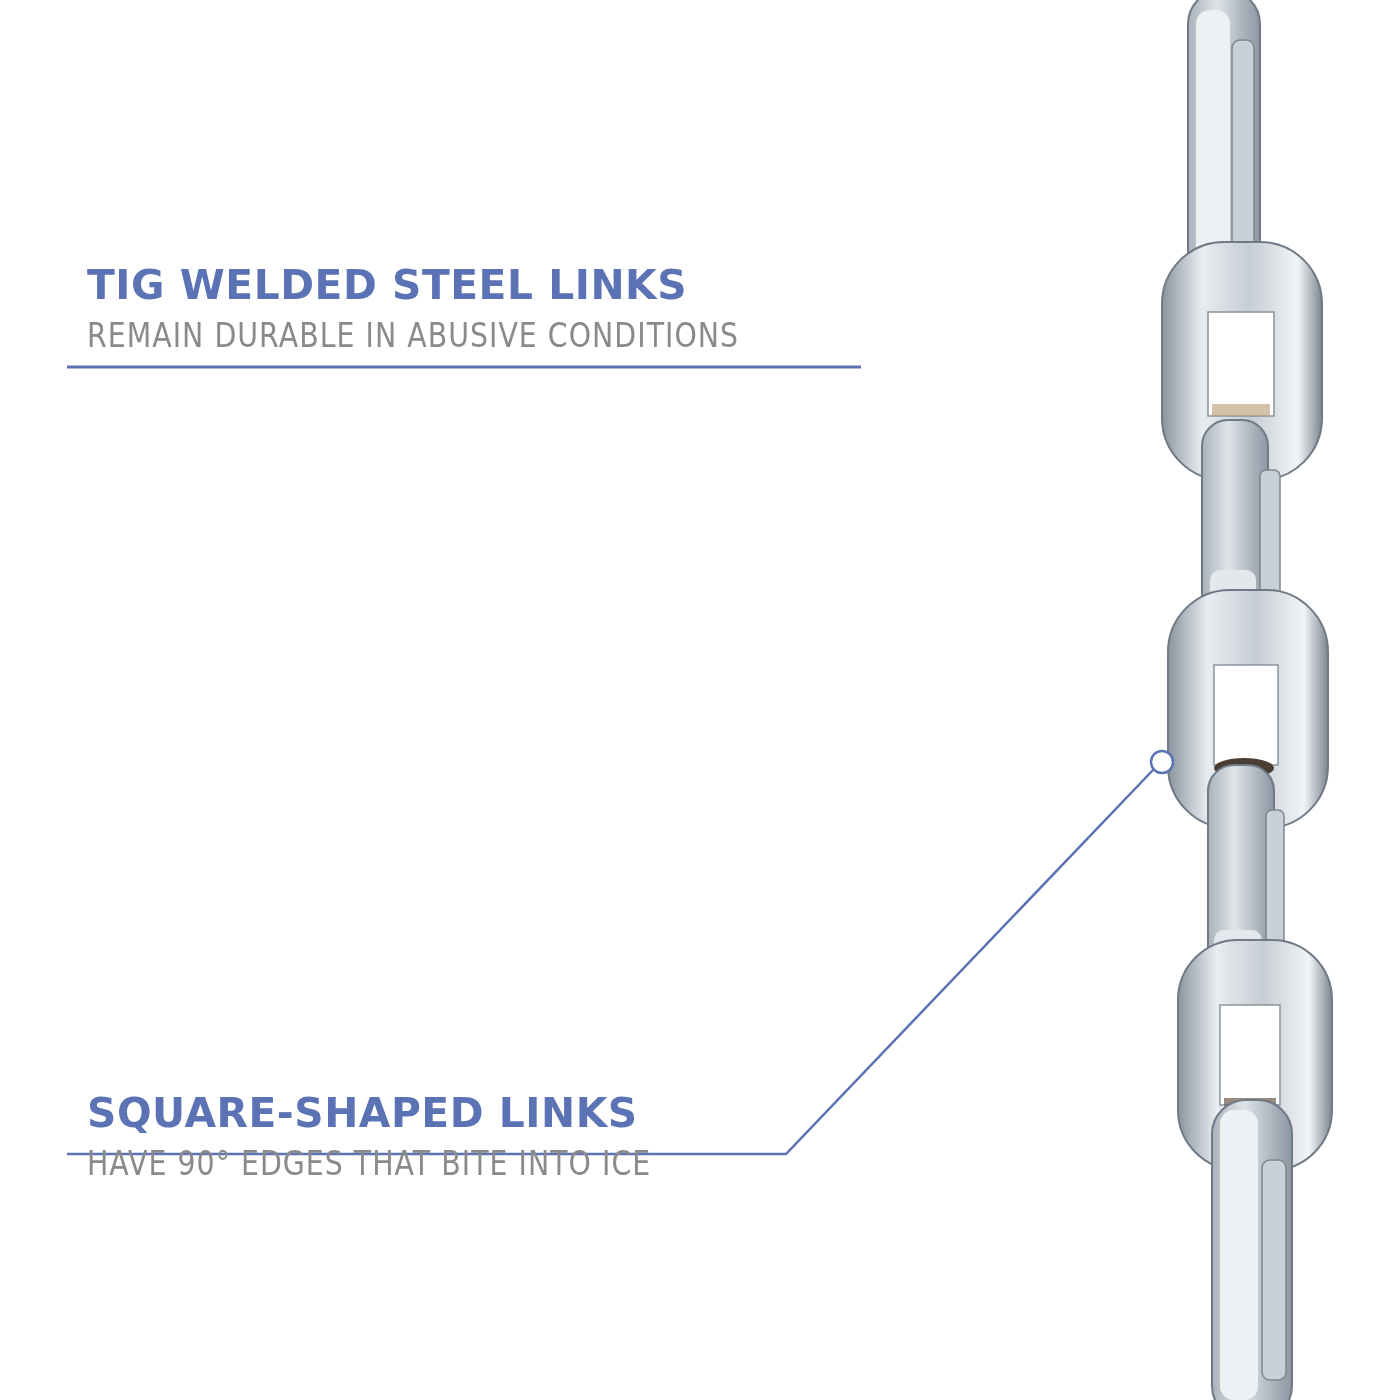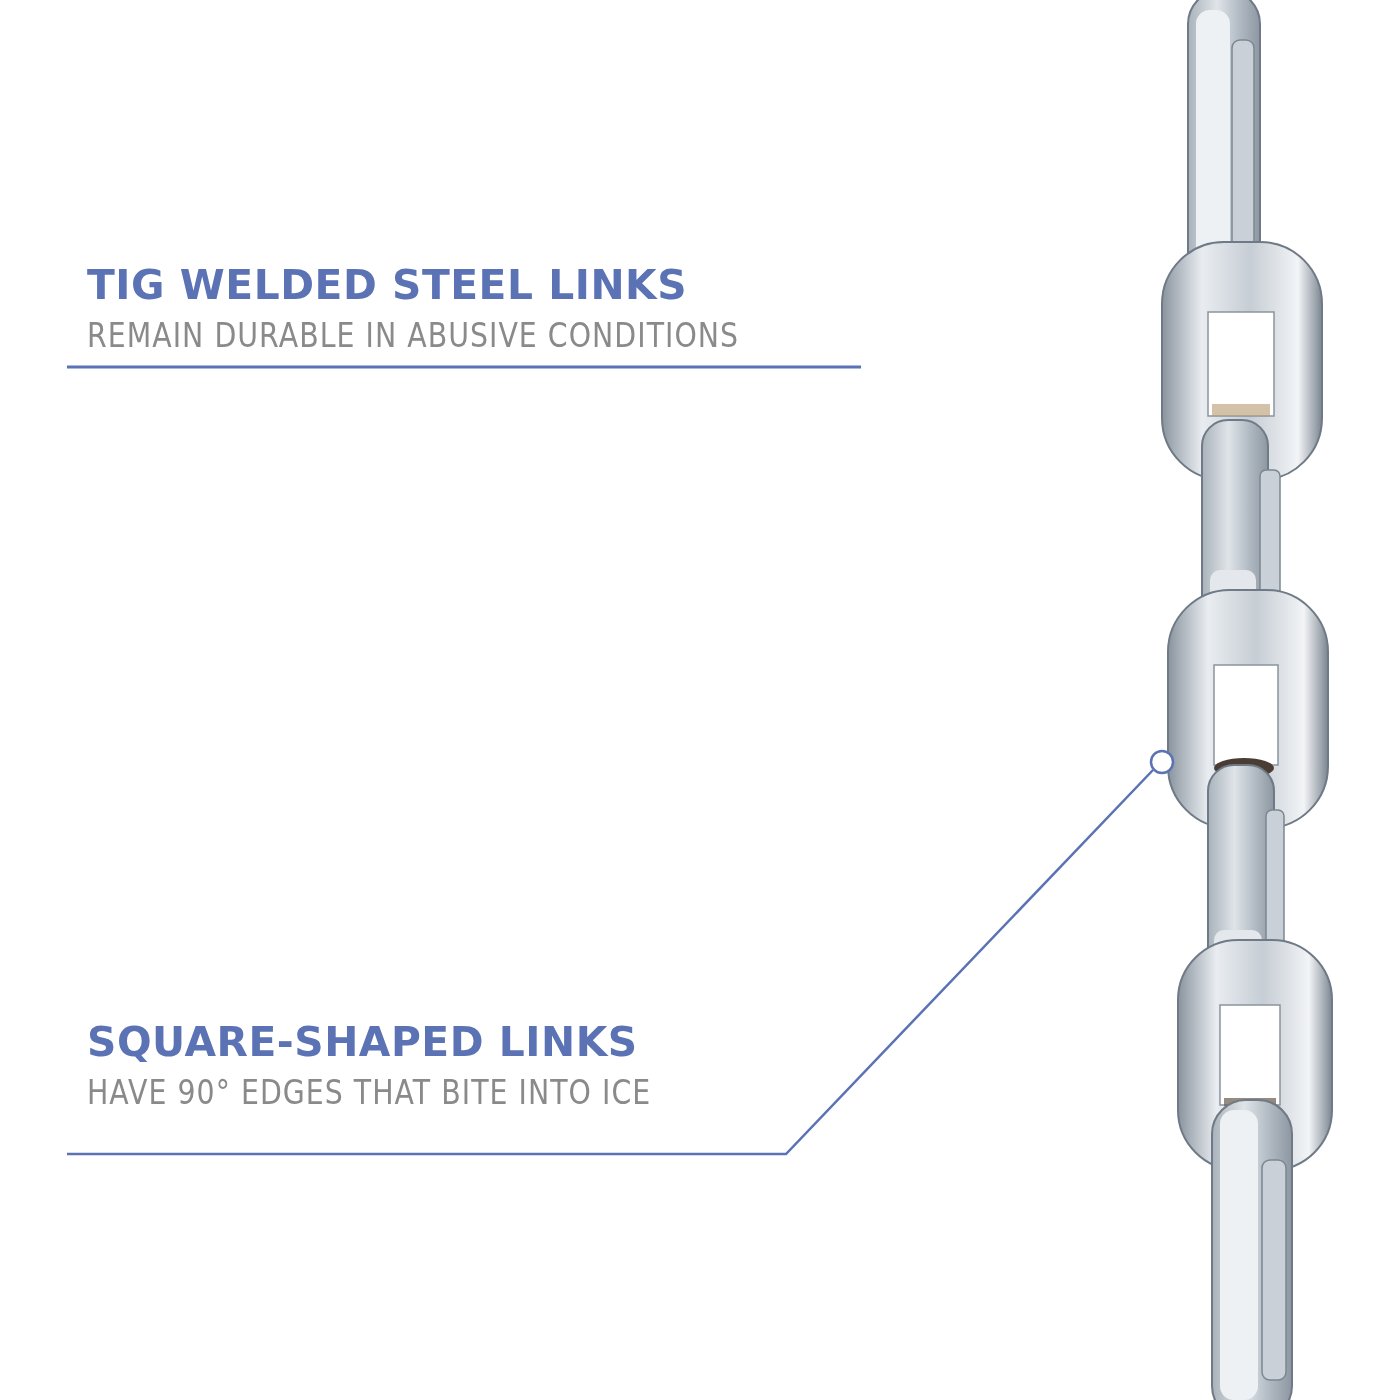--- a/index.html
+++ b/index.html
@@ -2,21 +2,21 @@
 <html><head>
 <meta charset="utf-8">
 <style>
   html, body { margin: 0; padding: 0; }
   body { width: 1400px; height: 1400px; background: #ffffff; position: relative; overflow: hidden; font-family: "DejaVu Sans", sans-serif; }
   .callout { position: absolute; left: 67px; margin-left: 20px; }
   .title { font-family: "DejaVu Sans", sans-serif; font-weight: bold; font-size: 40px; letter-spacing: 0.5px; line-height: 1; white-space: nowrap; transform: scaleX(1.02); transform-origin: left; }
   .sub { font-family: "DejaVu Sans", sans-serif; font-weight: normal; font-size: 33px; letter-spacing: 1.2px; line-height: 1; white-space: nowrap; transform: scaleX(0.86); transform-origin: left; }
   #c1 { top: 265px; }
   #c1 .sub { margin-top: 14px; }
-  #c2 { top: 1022px; }
+  #c2 { top: 1093px; }
   #c2 .sub { margin-top: 14px; }
   svg.overlay { position: absolute; left: 0; top: 0; }
 </style>
 </head>
 <body>
 
 <svg class="overlay" width="1400" height="1400" viewBox="0 0 1400 1400">
   <defs>
     <linearGradient id="steelV" x1="0" y1="0" x2="1" y2="0">
       <stop offset="0" stop-color="#8a949e"></stop>

